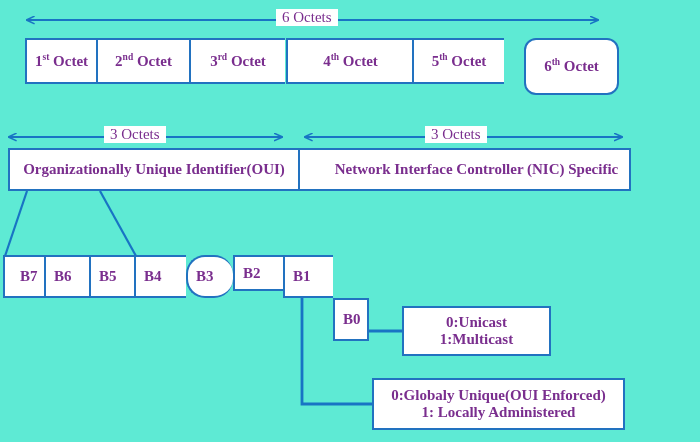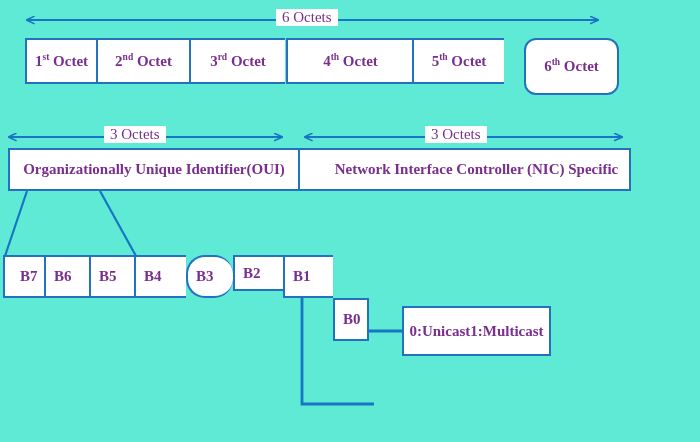--- a/index.html
+++ b/index.html
@@ -56,21 +56,21 @@
   .bit-cell {
     font-size: 15px;
     border-right-width: 0;
     justify-content: flex-start;
     padding-left: 8px;
   }
   .bit-cell.last { border-right-width: 2px; }
 
   
   .callout {
-    flex-direction: row;
+    flex-direction: column;
     font-size: 15px;
     padding: 3px 6px;
   }
   .callout .ln { display: block; white-space: nowrap; }
 
   
   .arrow-label {
     position: absolute;
     color: #7A2E8E;
     font-size: 15px;
@@ -188,14 +188,18 @@
   </div>
   <div class="box bit-cell last" style="left:333px; top:255px; width:36px; height:43px;margin-top:43px;">
     <span>B0</span>
   </div>
 
   <div class="box callout" style="left:402px; top:306px; width:149px; height:50px;">
     <span class="ln">0:Unicast</span>
     <span class="ln">1:Multicast</span>
   </div>
 
+  <div class="box callout" style="left:372px; top:378px; width:253px; height:52px;">
+    <span class="ln">0:Globaly Unique(OUI Enforced)</span>
+    <span class="ln">1: Locally Administered</span>
+  </div>
 
 </div>
 
 </body></html>

